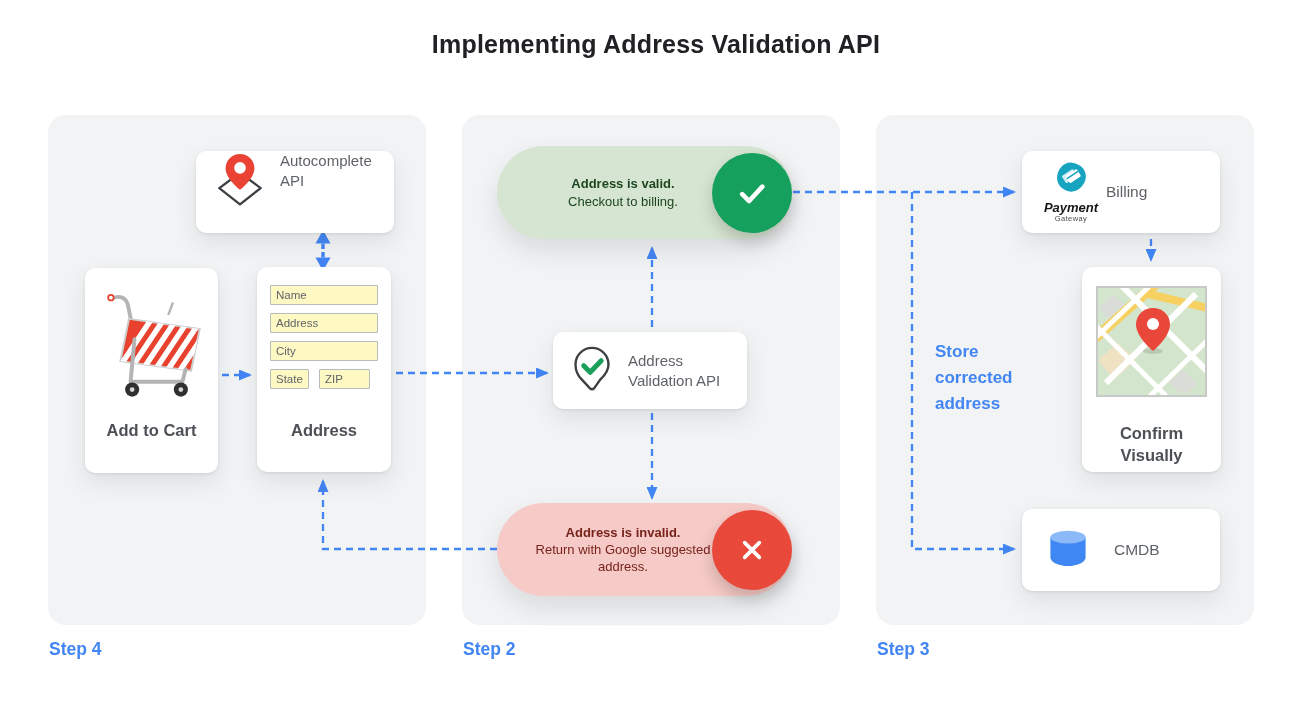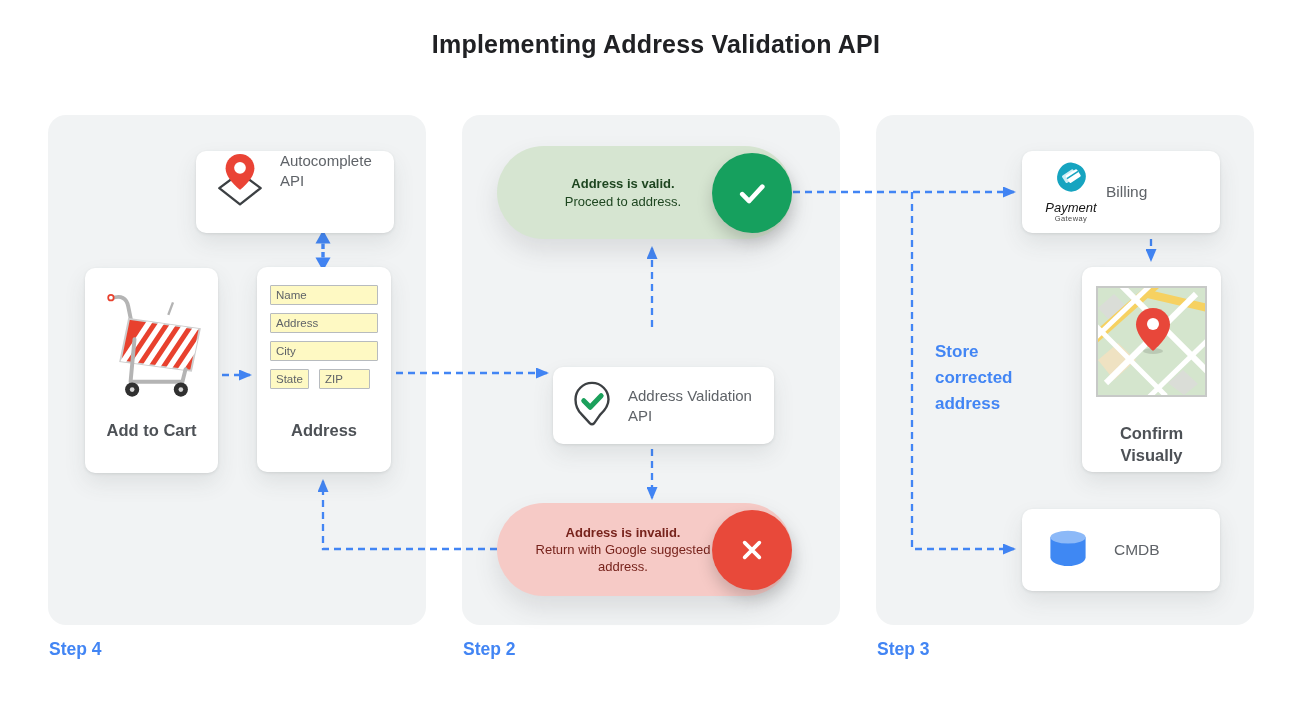--- a/index.html
+++ b/index.html
@@ -63,26 +63,26 @@
   .valid-pill .pill-text{color:var(--valid_text);}
   .invalid-pill .pill-text{color:var(--invalid_text);}
   .pill-title{font-weight:bold;}
   .pill-circle{
     position:absolute;right:0;top:6.5px;width:80px;height:80px;border-radius:50%;
     display:flex;align-items:center;justify-content:center;
     box-shadow:0 8px 16px rgba(0,0,0,.18);
   }
   .valid-pill .pill-circle{background:var(--valid_circle);}
   .invalid-pill .pill-circle{background:var(--invalid_circle);}
-  .validation-card{left:553px;top:332px;width:221px;height:77px;display:flex;align-items:center;gap:14px;padding:0 8px 0 17px;margin-top:35px;}
+  .validation-card{left:553px;top:332px;width:194px;height:77px;display:flex;align-items:center;gap:14px;padding:0 8px 0 17px;}
 
   
   .billing-card{left:1022px;top:151px;width:198px;height:82px;}
   .pg-logo{position:absolute;left:20px;top:9px;width:58px;text-align:center;}
-  .pg-name{font-size:13px;font-weight:normal;font-style:italic;color:#161616;line-height:1;margin-top:1px;}
+  .pg-name{font-size:13px;font-weight:bold;font-style:italic;color:#161616;line-height:1;margin-top:1px;}
   .pg-sub{font-size:7.5px;color:#4a4a4a;line-height:1.2;letter-spacing:.4px;}
   .side-label{position:absolute;left:84px;top:0;height:100%;display:flex;align-items:center;font-size:15.5px;color:var(--card_text);}
   .confirm-card{left:1082px;top:267px;width:139px;height:205px;}
   .map-frame{position:absolute;left:14px;top:19px;width:111px;height:111px;border:2px solid #c7c9c7;box-sizing:border-box;background:#d4e5cd;}
   .confirm-card .card-title{top:156px;}
   .confirm-card .card-title span{display:inline-block;width:90px;}
   .cmdb-card{left:1022px;top:509px;width:198px;height:82px;}
   .cmdb-icon{position:absolute;left:22px;top:16px;}
   .store-note{
     position:absolute;left:935px;top:339px;width:112px;
@@ -166,21 +166,21 @@
   <div class="field f-address">Address</div>
   <div class="field f-city">City</div>
   <div class="field f-state">State</div>
   <div class="field f-zip">ZIP</div>
   <div class="card-title">Address</div>
 </div>
 
 <div class="pill valid-pill">
   <div class="pill-text">
     <div class="pill-title">Address is valid.</div>
-    <div>Proceed to address.</div>
+    <div>Checkout to billing.</div>
   </div>
   <div class="pill-circle">
     <svg width="46" height="46" viewBox="0 0 80 80">
       <path d="M23 42 L35 54 L58 29" stroke="#fff" stroke-width="8" fill="none" stroke-linecap="round" stroke-linejoin="round"></path>
     </svg>
   </div>
 </div>
 
 <div class="card validation-card">
   <span>

